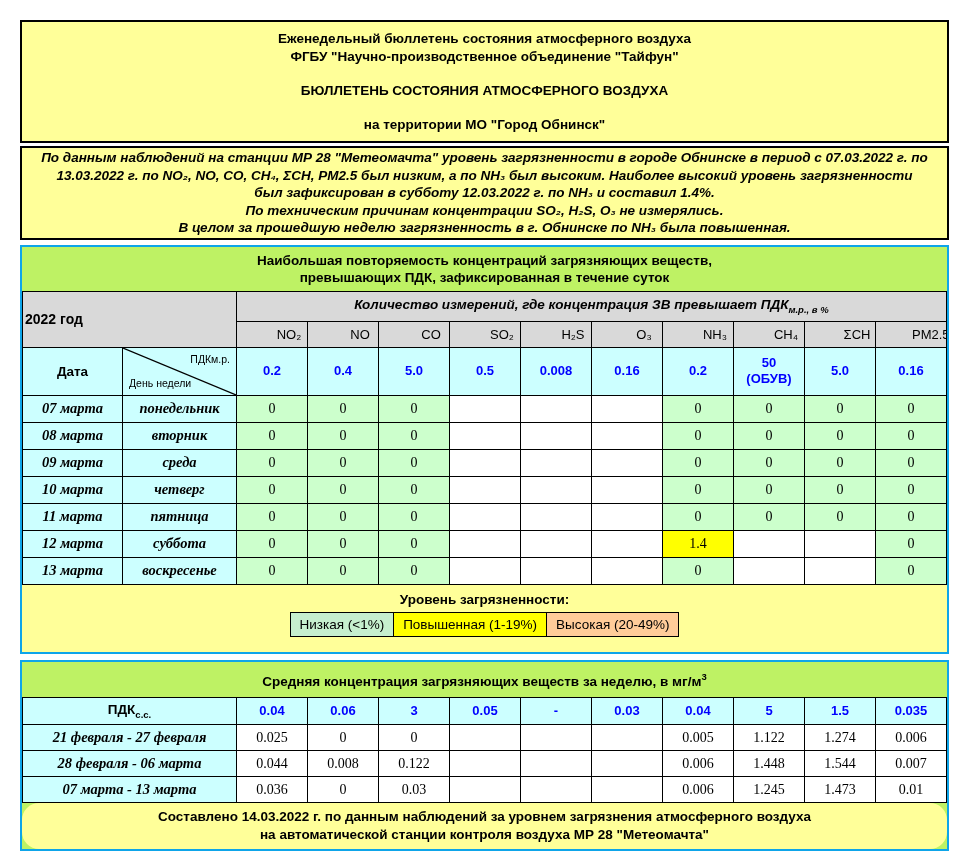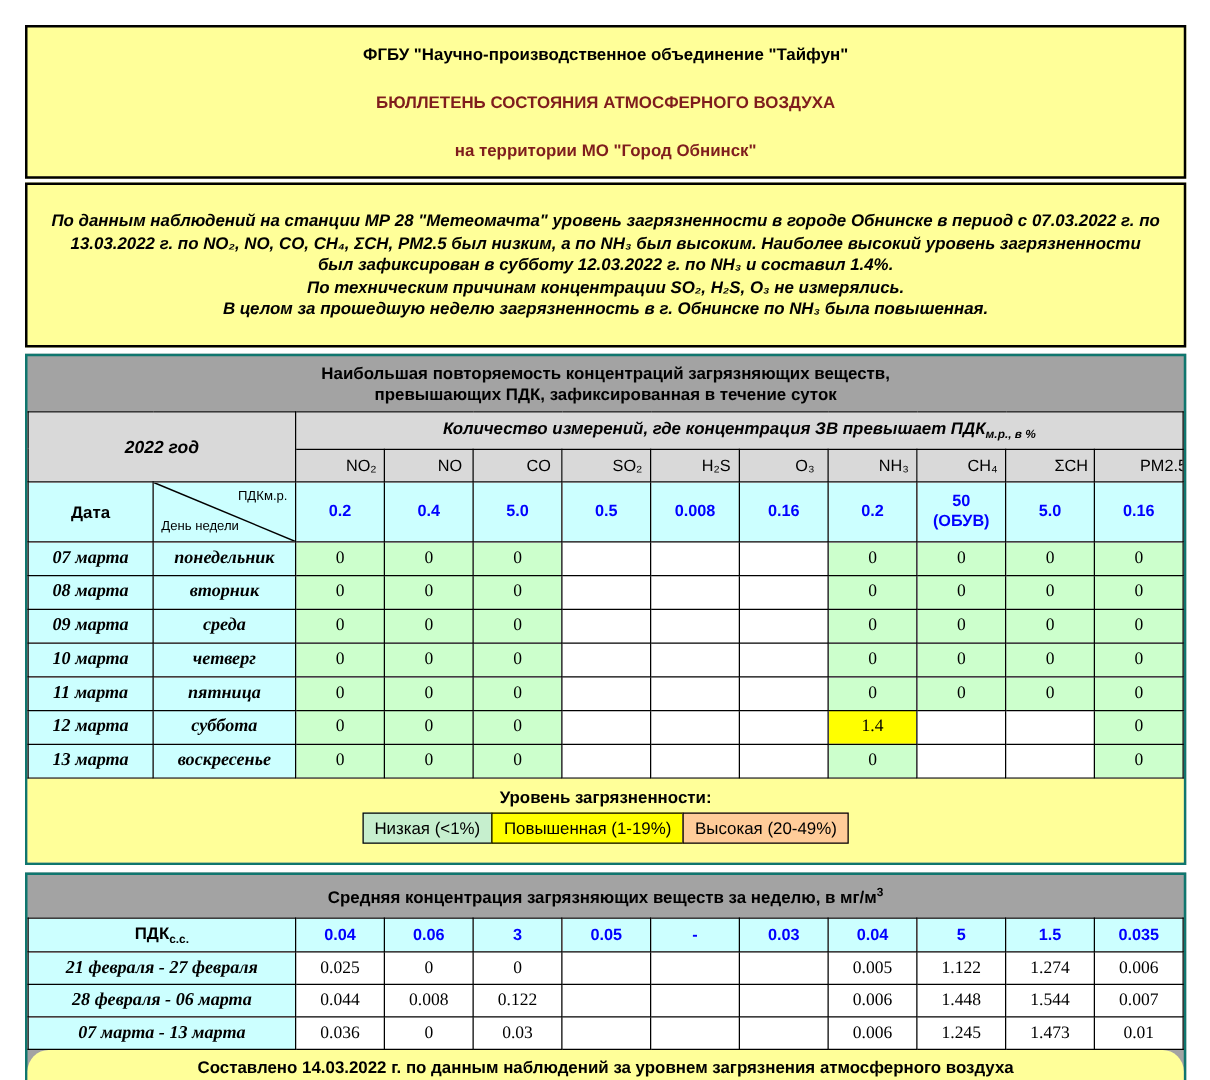--- a/index.html
+++ b/index.html
@@ -9,35 +9,35 @@
     font-family:"Liberation Sans","DejaVu Sans",sans-serif;
     position:relative; overflow:hidden;
   }
   .page { position:absolute; top:20px; left:20px; width:929px; }
 
   .panel { border:2px solid #000; background:#ffff99; }
 
   
   .hdr { height:123px; display:flex; flex-direction:column; justify-content:space-evenly;
          text-align:center; font-weight:bold; font-size:13.5px; padding:6px 0; }
-  .blue-text { color:#7f1d1d;margin-top:16px; }
-
-  
-  .summary { margin-top:3px; padding:20px 2px; text-align:center;
+  .blue-text { color:#000000;margin-top:16px; }
+
+  
+  .summary { margin-top:3px; padding:1px 2px; text-align:center;
              font-weight:bold; font-style:italic; font-size:13.5px; line-height:17.5px; }
 
   
-  .sec { margin-top:5px; border:2px solid #0f766e; background:#a3a3a3; }
+  .sec { margin-top:5px; border:2px solid #0ea5e9; background:#bef264; }
   .sec-title { text-align:center; font-weight:bold; font-size:13.5px; padding:5px 0; line-height:17px; }
 
   table { border-collapse:collapse; width:100%; table-layout:fixed; background:#fff; }
   td { border:1px solid #000; padding:0 2px; overflow:hidden; }
 
   .gray { background:#d9d9d9; }
-  .year-cell { font-weight:bold; font-style:italic; font-size:14px; text-align:center; }
+  .year-cell { font-weight:bold; font-size:14px; text-align:left; }
   .meas-cell { font-weight:bold; font-style:italic; font-size:13.5px; text-align:center; height:30px; }
   .pol-row td { height:26px; font-size:13px; text-align:center; font-weight:normal;padding-left:36px; }
 
   .cyan { background:#ccffff; }
   .date-h { font-weight:bold; font-size:13.5px; text-align:center; }
   .pdk-row td { height:48px; }
   .bval { color:#0000ff; font-weight:bold; font-size:13px; text-align:center;
           white-space:pre-line; line-height:16px; vertical-align:middle; }
 
   .diag { position:relative; padding:0; }
@@ -74,20 +74,21 @@
 
   sub { font-size:9.5px; }
   sup { font-size:9.5px; }
 </style>
 </head>
 <body>
 
 <div class="page">
 
   <div class="panel hdr">
+    <div>Еженедельный бюллетень состояния атмосферного воздуха</div>
     <div>ФГБУ "Научно-производственное объединение "Тайфун"</div>
     <div class="blue-text">БЮЛЛЕТЕНЬ СОСТОЯНИЯ АТМОСФЕРНОГО ВОЗДУХА</div>
     <div class="blue-text">на территории МО "Город Обнинск"</div>
   </div>
 
   <div class="panel summary">
     <div>По данным наблюдений на станции МР 28 "Метеомачта" уровень загрязненности в городе Обнинске в период с 07.03.2022 г. по</div>
     <div>13.03.2022 г. по NO₂, NO, CO, CH₄, ΣCH, PM2.5 был низким, а по NH₃ был высоким. Наиболее высокий уровень загрязненности</div>
     <div>был зафиксирован в субботу 12.03.2022 г. по NH₃ и составил 1.4%.</div>
     <div>По техническим причинам концентрации SO₂, H₂S, O₃ не измерялись.</div>

